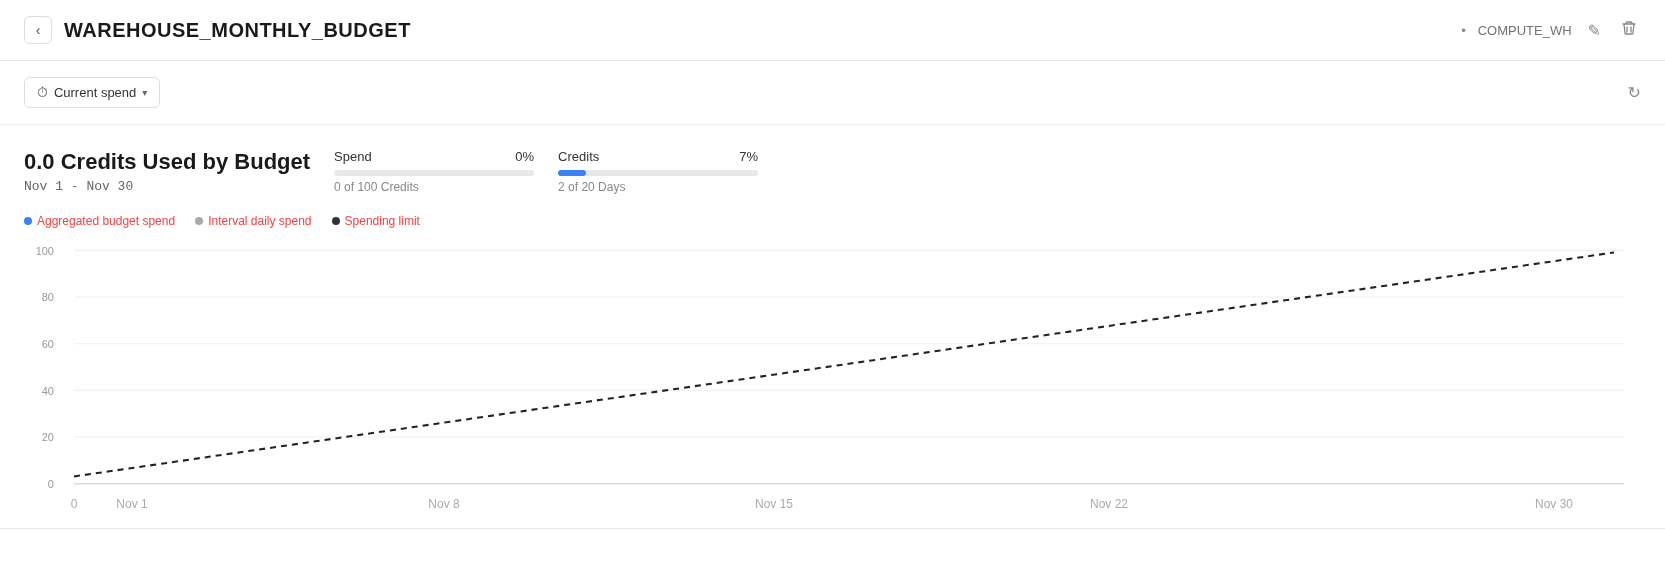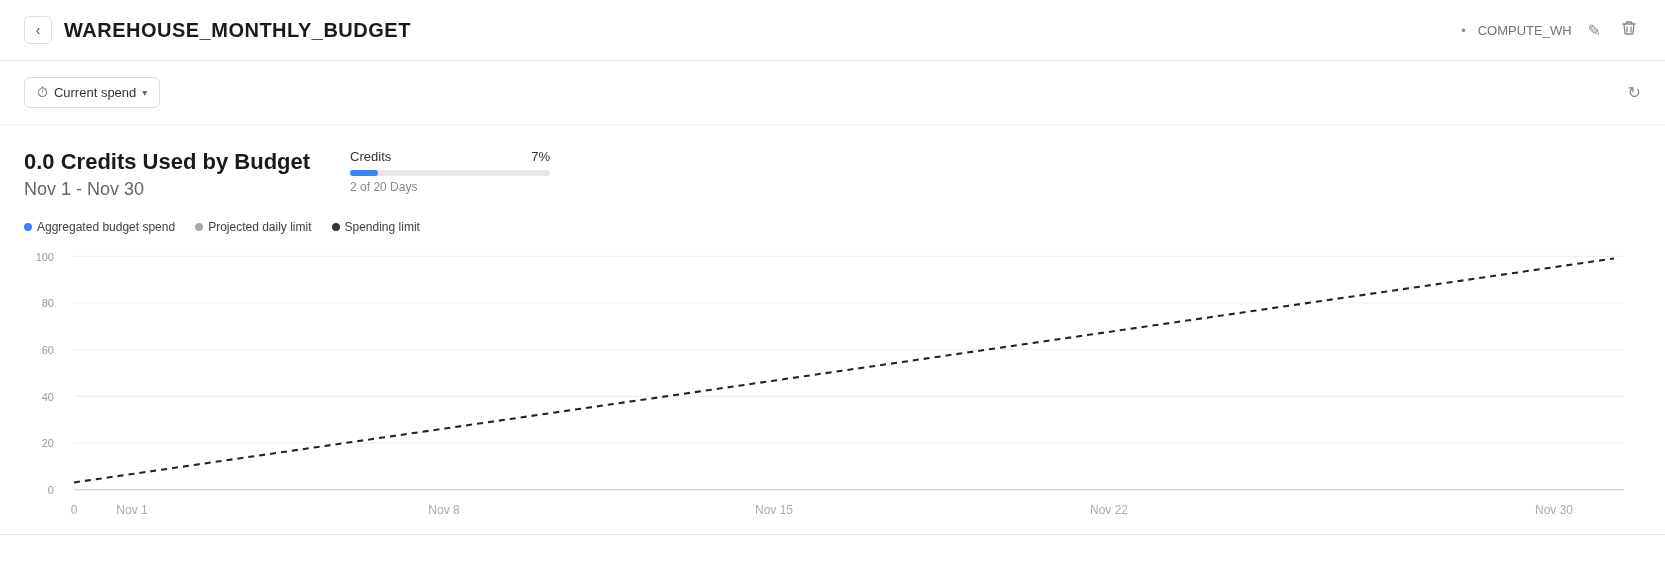--- a/index.html
+++ b/index.html
@@ -48,42 +48,42 @@
     }
     .period-btn .clock-icon { font-size: 14px; color: #555; }
     .period-btn .chevron { font-size: 10px; color: #666; }
     .refresh-btn { background: none; border: none; cursor: pointer; font-size: 16px; color: #888; }
 
     .content { padding: 24px 24px 0 24px; }
 
     .stats-row {
       display: flex;
       align-items: flex-start;
-      gap: 40px;
+      gap: 24px;
       margin-bottom: 20px;
     }
 
     .stat-credits h2 { font-size: 22px; font-weight: 700; }
-    .stat-credits .date-range { font-size: 18px; color: #666; margin-top: 4px; }
+    .stat-credits .date-range { font-size: 13px; color: #666; margin-top: 4px; font-family: Liberation Mono, monospace; }
 
     .stat-spend { min-width: 200px; }
     .stat-header { display: flex; justify-content: space-between; margin-bottom: 6px; }
     .stat-label { font-size: 13px; color: #333; font-weight: 500; }
     .stat-pct { font-size: 13px; color: #333; font-weight: 500; }
     .progress-bar-bg { height: 6px; background: #e8e8e8; border-radius: 3px; width: 200px; }
     .progress-bar-fill { height: 6px; background: #ccc; border-radius: 3px; }
     .stat-sub { font-size: 12px; color: #888; margin-top: 4px; }
 
     .stat-interval { min-width: 200px; }
     .progress-bar-fill-blue { height: 6px; background: #3b82f6; border-radius: 3px; }
 
     .legend {
       display: flex; align-items: center; gap: 20px;
       margin-bottom: 12px;
-      font-size: 12px; color: #404040;
+      font-size: 12px; color: #ef4444;
     }
     .legend-item { display: flex; align-items: center; gap: 5px; }
     .legend-dot-blue { width: 8px; height: 8px; border-radius: 50%; background: #3b82f6; }
     .legend-dot-gray { width: 8px; height: 8px; border-radius: 50%; background: #aaa; }
     .legend-dot-black { width: 8px; height: 8px; border-radius: 50%; background: #333; }
 
     .chart-area {
       position: relative;
       width: 100%;
       height: 280px;
@@ -137,20 +137,30 @@
 
 <div class="content">
 
   <div class="stats-row">
 
     <div class="stat-credits">
       <h2>0.0 Credits Used by Budget</h2>
       <div class="date-range">Nov 1 - Nov 30</div>
     </div>
 
+    <div class="stat-spend">
+      <div class="stat-header">
+        <span class="stat-label">Spend</span>
+        <span class="stat-pct">0%</span>
+      </div>
+      <div class="progress-bar-bg">
+        <div class="progress-bar-fill" style="width: 0%"></div>
+      </div>
+      <div class="stat-sub">0 of 100 Credits</div>
+    </div>
 
     <div class="stat-interval">
       <div class="stat-header">
         <span class="stat-label">Credits</span>
         <span class="stat-pct">7%</span>
       </div>
       <div class="progress-bar-bg">
         <div class="progress-bar-fill-blue" style="width: 14%"></div>
       </div>
       <div class="stat-sub">2 of 20 Days</div>
@@ -158,21 +168,21 @@
 
   </div>
 
   <div class="legend">
     <div class="legend-item">
       <div class="legend-dot-blue"></div>
       <span>Aggregated budget spend</span>
     </div>
     <div class="legend-item">
       <div class="legend-dot-gray"></div>
-      <span>Projected daily limit</span>
+      <span>Interval daily spend</span>
     </div>
     <div class="legend-item">
       <div class="legend-dot-black"></div>
       <span>Spending limit</span>
     </div>
   </div>
 
   <div class="chart-area">
     <svg class="chart-svg" viewBox="0 0 1617 270" preserveAspectRatio="none">
 

